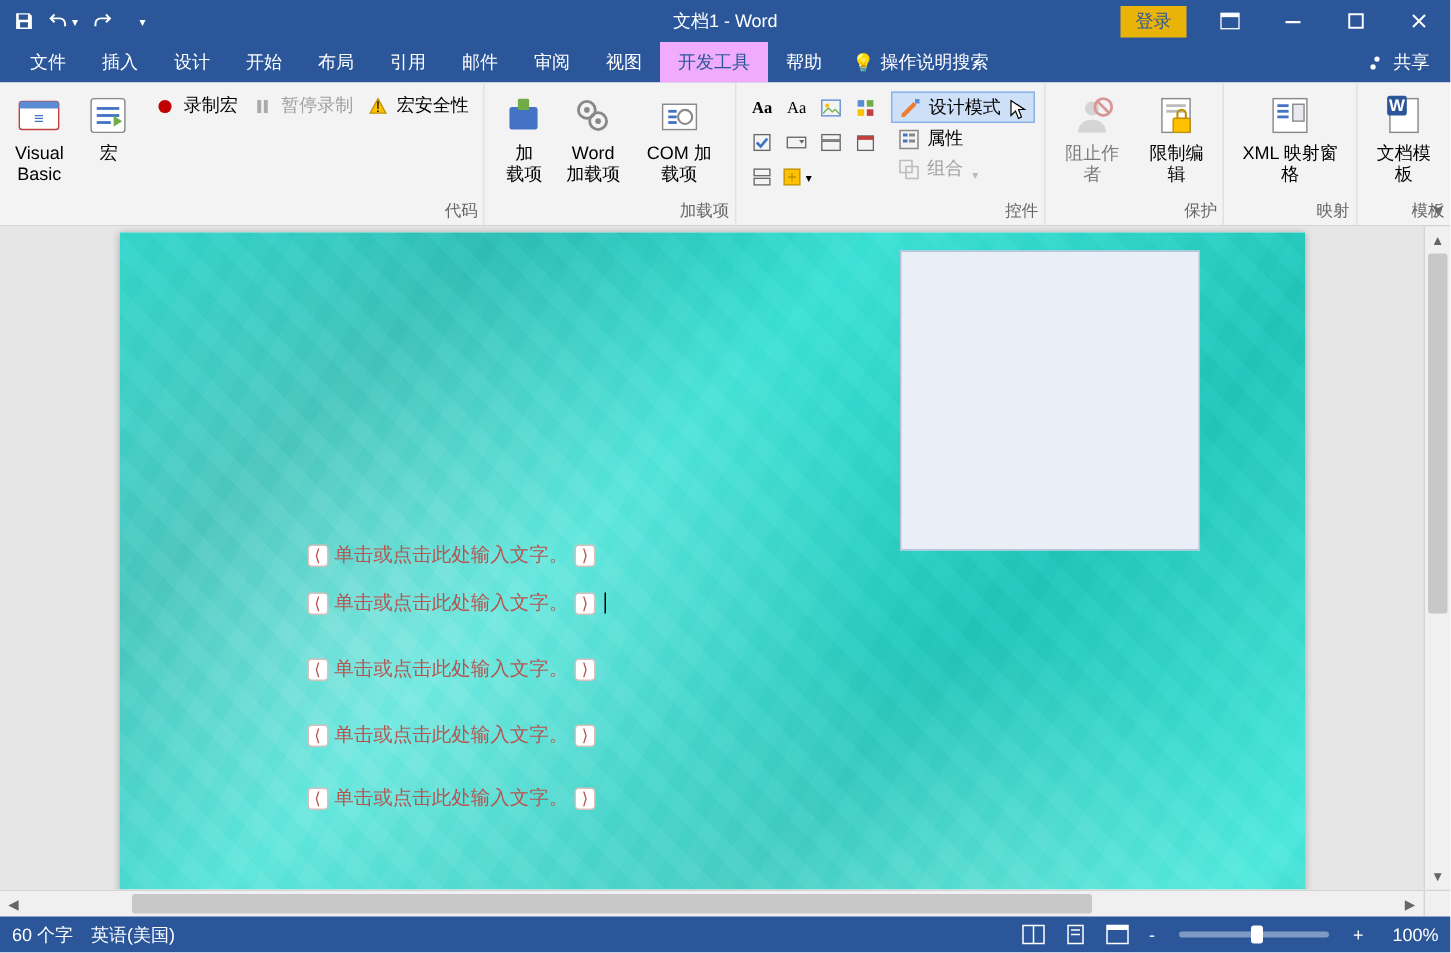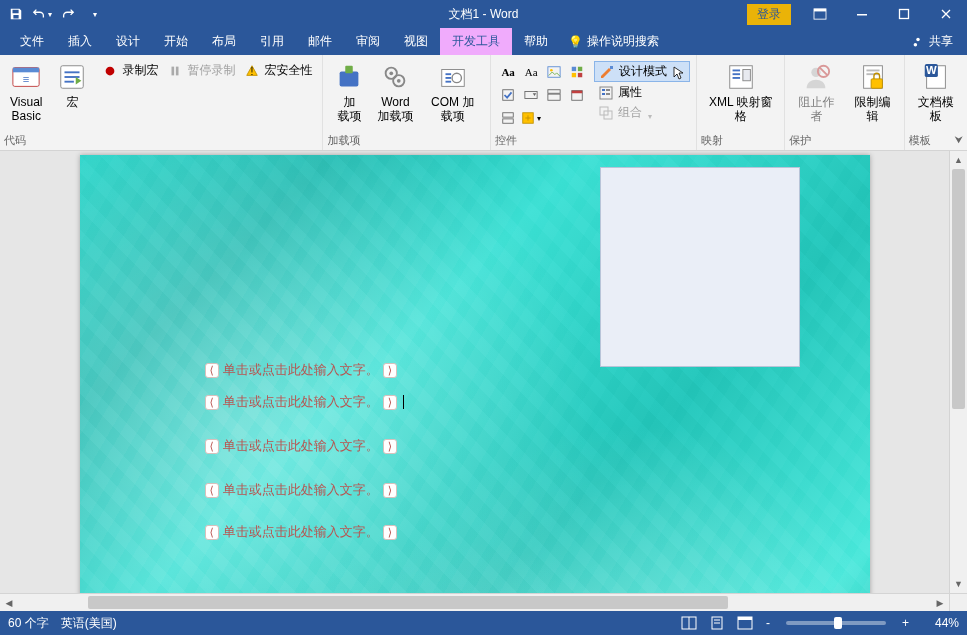--- a/index.html
+++ b/index.html
@@ -12,21 +12,21 @@
 .login-btn{background:#eab308;color:#2b579a;padding:2px 10px;margin-right:8px;font-size:12px}
 .win-btn{width:42px;height:28px;display:flex;align-items:center;justify-content:center;color:#fff;font-size:12px}
 .menubar{height:27px;background:#2b579a;display:flex;align-items:stretch;color:#fff;padding-left:8px}
 .menu-item{padding:0 12px;display:flex;align-items:center;font-size:12px}
 .menu-item.active{background:#f0abfc;color:#2b579a}
 .tell-me{display:flex;align-items:center;gap:4px;margin-left:8px}
 .share{margin-left:auto;padding:0 14px;display:flex;align-items:center;gap:4px}
 .ribbon{height:96px;background:#f3f3f3;border-bottom:1px solid #d4d4d4;display:flex;position:relative}
 .ribbon-group{display:flex;flex-direction:column;border-right:1px solid #e1e1e1;padding:2px 4px 0}
 .ribbon-group-content{flex:1;display:flex;align-items:flex-start;gap:2px;padding-top:2px}
-.ribbon-group-label{text-align:left;font-size:11px;color:#666;padding-bottom:2px}
+.ribbon-group-label{text-align:right;font-size:11px;color:#666;padding-bottom:2px}
 .big-btn{display:flex;flex-direction:column;align-items:center;justify-content:flex-start;padding:2px 6px;gap:2px;height:74px;min-width:44px}
 .big-btn .ic{width:32px;height:32px;display:flex;align-items:center;justify-content:center}
 .big-btn .lbl{font-size:12px;text-align:center;line-height:1.2}
 .small-list{display:flex;flex-direction:row;gap:1px;padding:2px 2px}
 .small-item{display:flex;align-items:center;gap:4px;padding:1px 4px;font-size:12px;white-space:nowrap}
 .small-item .si{width:16px;height:16px;display:flex;align-items:center;justify-content:center}
 .small-item.disabled{color:#a0a0a0}
 .ctrl-grid{display:grid;grid-template-columns:repeat(4,22px);grid-auto-rows:22px;gap:1px;padding:2px}
 .ctrl-cell{width:22px;height:22px;border:1px solid transparent;display:flex;align-items:center;justify-content:center;font-size:11px}
 .ctrl-col{display:flex;flex-direction:column;gap:1px;padding:2px 2px}
@@ -338,63 +338,63 @@
           <span>组合</span>
           <span class="caret" style="color:#bbb">▾</span>
         </div>
       </div>
     </div>
     <div class="ribbon-group-label">控件</div>
   </div>
 
   <div class="ribbon-group">
     <div class="ribbon-group-content">
+      <div class="big-btn" style="opacity:.5">
+        <div class="ic">
+            <svg width="30" height="30" viewBox="0 0 32 32">
+              <circle cx="16" cy="11" r="5" fill="#b8b8b8"></circle>
+              <path d="M6 28c0-6 5-9 10-9s10 3 10 9" fill="#b8b8b8"></path>
+              <circle cx="24" cy="10" r="6" fill="none" stroke="#c04040" stroke-width="2"></circle>
+              <path d="M20 6l8 8" stroke="#c04040" stroke-width="2"></path>
+            </svg>
+          </div>
+        <div class="lbl">阻止作者</div>
+      </div>
+      <div class="big-btn">
+        <div class="ic">
+            <svg width="30" height="30" viewBox="0 0 32 32">
+              <rect x="6" y="4" width="20" height="24" fill="#fff" stroke="#888"></rect>
+              <rect x="9" y="8" width="14" height="2" fill="#bbb"></rect>
+              <rect x="9" y="12" width="14" height="2" fill="#bbb"></rect>
+              <rect x="14" y="18" width="12" height="10" rx="1" fill="#ffc000" stroke="#c09000"></rect>
+              <path d="M17 18v-3a3 3 0 016 0v3" fill="none" stroke="#c09000" stroke-width="1.5"></path>
+            </svg>
+          </div>
+        <div class="lbl">限制编辑</div>
+      </div>
+    </div>
+    <div class="ribbon-group-label">保护</div>
+  </div>
+
+  <div class="ribbon-group">
+    <div class="ribbon-group-content">
       <div class="big-btn">
         <div class="ic">
             <svg width="30" height="30" viewBox="0 0 32 32">
               <rect x="4" y="4" width="24" height="24" fill="#fff" stroke="#888"></rect>
               <rect x="7" y="8" width="8" height="2" fill="#4472c4"></rect>
               <rect x="7" y="12" width="8" height="2" fill="#4472c4"></rect>
               <rect x="7" y="16" width="8" height="2" fill="#4472c4"></rect>
               <rect x="18" y="8" width="8" height="12" fill="#e8eaf0" stroke="#888"></rect>
             </svg>
           </div>
         <div class="lbl">XML 映射窗格</div>
       </div>
     </div>
     <div class="ribbon-group-label">映射</div>
-  </div>
-
-  <div class="ribbon-group">
-    <div class="ribbon-group-content">
-      <div class="big-btn" style="opacity:.5">
-        <div class="ic">
-            <svg width="30" height="30" viewBox="0 0 32 32">
-              <circle cx="16" cy="11" r="5" fill="#b8b8b8"></circle>
-              <path d="M6 28c0-6 5-9 10-9s10 3 10 9" fill="#b8b8b8"></path>
-              <circle cx="24" cy="10" r="6" fill="none" stroke="#c04040" stroke-width="2"></circle>
-              <path d="M20 6l8 8" stroke="#c04040" stroke-width="2"></path>
-            </svg>
-          </div>
-        <div class="lbl">阻止作者</div>
-      </div>
-      <div class="big-btn">
-        <div class="ic">
-            <svg width="30" height="30" viewBox="0 0 32 32">
-              <rect x="6" y="4" width="20" height="24" fill="#fff" stroke="#888"></rect>
-              <rect x="9" y="8" width="14" height="2" fill="#bbb"></rect>
-              <rect x="9" y="12" width="14" height="2" fill="#bbb"></rect>
-              <rect x="14" y="18" width="12" height="10" rx="1" fill="#ffc000" stroke="#c09000"></rect>
-              <path d="M17 18v-3a3 3 0 016 0v3" fill="none" stroke="#c09000" stroke-width="1.5"></path>
-            </svg>
-          </div>
-        <div class="lbl">限制编辑</div>
-      </div>
-    </div>
-    <div class="ribbon-group-label">保护</div>
   </div>
 
   <div class="ribbon-group" style="border-right:none">
     <div class="ribbon-group-content">
       <div class="big-btn">
         <div class="ic">
             <svg width="30" height="30" viewBox="0 0 32 32">
               <rect x="6" y="4" width="20" height="24" fill="#fff" stroke="#888"></rect>
               <rect x="4" y="2" width="14" height="14" rx="2" fill="#2b579a"></rect>
               <text x="11" y="13" text-anchor="middle" font-size="10" fill="#fff" font-weight="bold">W</text>
@@ -481,15 +481,15 @@
         <svg width="16" height="14" viewBox="0 0 16 14">
           <rect x="1" y="1" width="14" height="12" fill="none" stroke="#fff"></rect>
           <rect x="1" y="1" width="14" height="3" fill="#fff"></rect>
         </svg>
       </div>
     <span style="padding:0 4px">-</span>
     <div class="zoom-slider">
         <div class="zoom-handle"></div>
       </div>
     <span style="padding:0 4px">+</span>
-    <span style="min-width:40px;text-align:right">44%</span>
+    <span style="min-width:40px;text-align:right">100%</span>
   </div>
 </div>
 
 </body></html>

